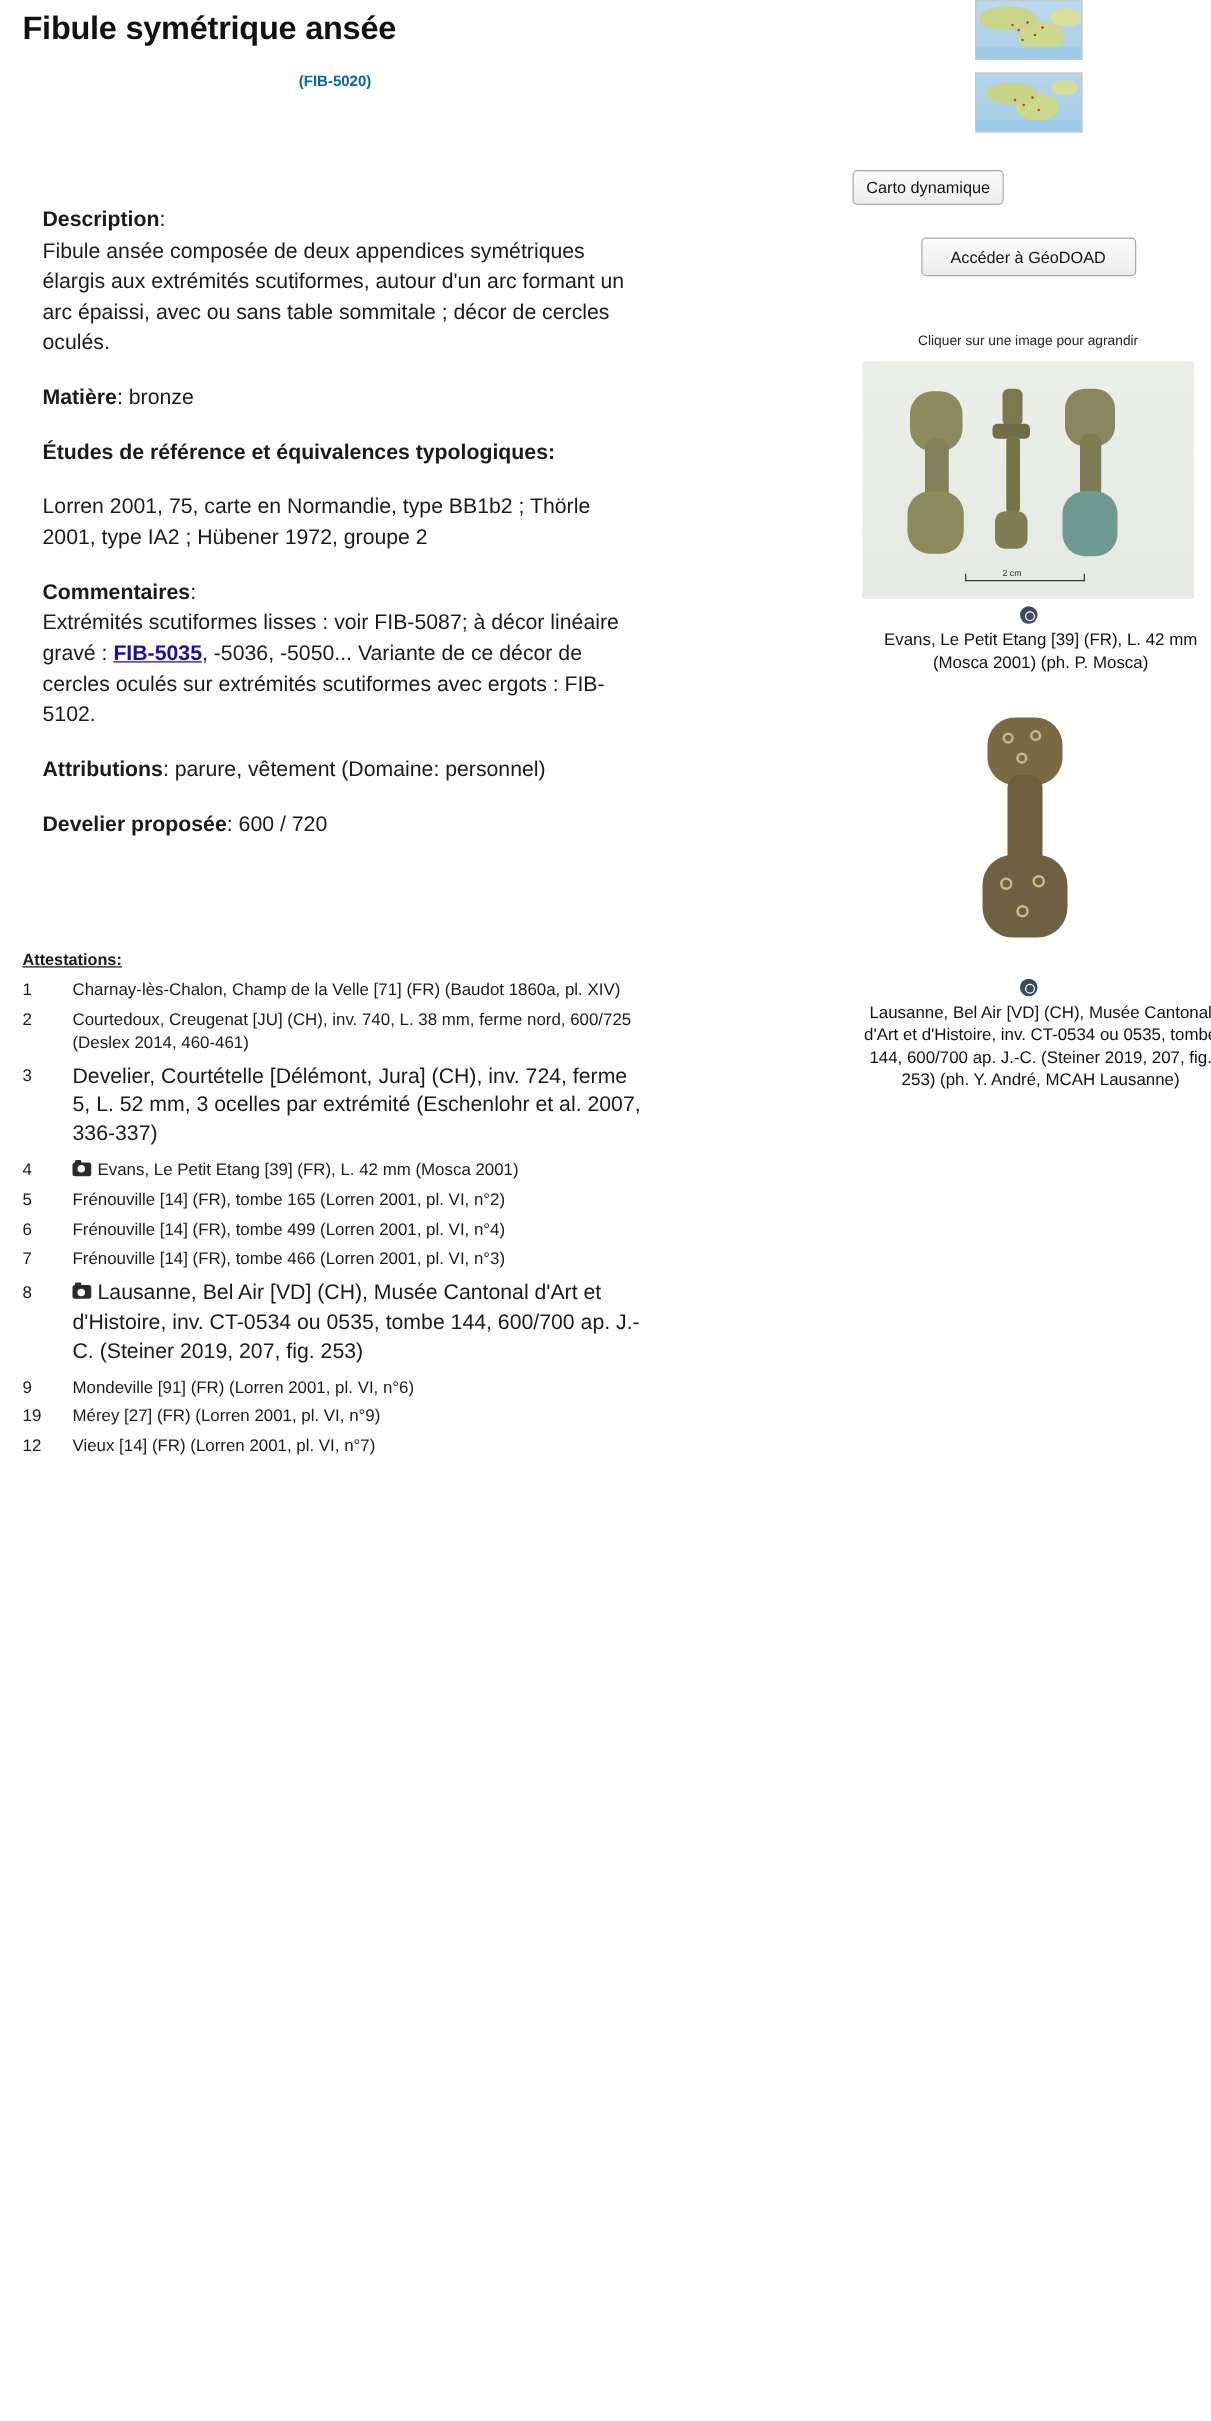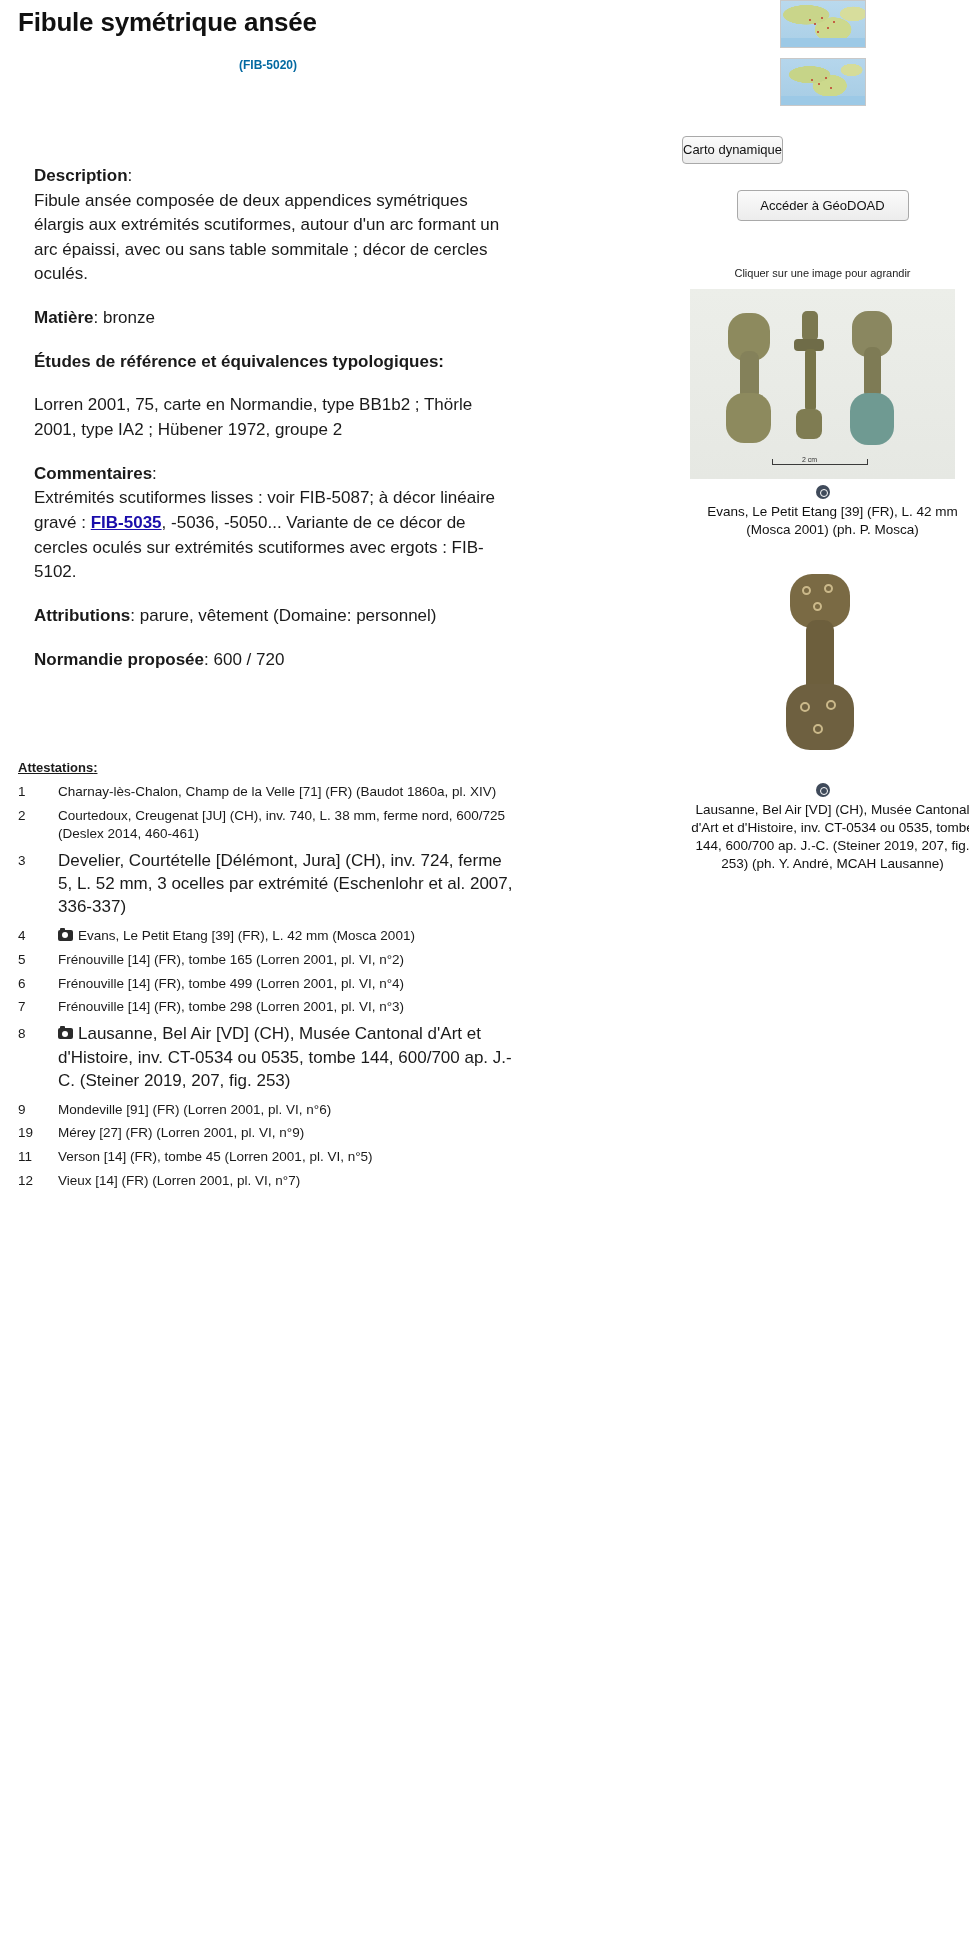--- a/index.html
+++ b/index.html
@@ -191,21 +191,21 @@
     background: #c0392b;
     border-radius: 50%;
   }
 
   .btn {
     display: inline-block;
     font-size: 13px;
     background: linear-gradient(#fbfbfb, #ececec);
     border: 1px solid #a9a9a9;
     border-radius: 4px;
-    padding: 5px 0;
+    padding: 5px 10px;
     color: #111;
     cursor: pointer;
     line-height: 1.2;
   }
   .btn-carto {
     margin-top: 20px;
     margin-left: 6px;
     white-space: nowrap;
   }
   .btn-geo {
@@ -318,39 +318,38 @@
 
       <div class="section">
         <p><span class="lbl">Commentaires</span>:<br><span>Extrémités scutiformes lisses : voir FIB-5087; à décor linéaire gravé : </span><a class="inline-link" href="#">FIB-5035</a><span>, -5036, -5050... Variante de ce décor de cercles oculés sur extrémités scutiformes avec ergots : FIB-5102.</span></p>
       </div>
 
       <div class="section">
         <p><span class="lbl">Attributions</span>: <span>parure, vêtement (Domaine: personnel)</span></p>
       </div>
 
       <div class="section" style="margin-bottom:0;">
-        <p><span class="lbl">Normandie proposée</span>: <span>600 / 720</span></p>
+        <p><span class="lbl">Develier proposée</span>: <span>600 / 720</span></p>
       </div>
 
     </div>
 
     <div style="margin-top:88px;">
       <p class="attest-title"><span>Attestations</span>:</p>
       <ol class="attest" id="attest-list">
           <li class=""><span class="num">1</span><span>Charnay-lès-Chalon, Champ de la Velle [71] (FR) (Baudot 1860a, pl. XIV)</span></li>
           <li class=""><span class="num">2</span><span>Courtedoux, Creugenat [JU] (CH), inv. 740, L. 38 mm, ferme nord, 600/725 (Deslex 2014, 460-461)</span></li>
           <li class="big"><span class="num">3</span><span>Develier, Courtételle [Délémont, Jura] (CH), inv. 724, ferme 5, L. 52 mm, 3 ocelles par extrémité (Eschenlohr et al. 2007, 336-337)</span></li>
           <li class=""><span class="num">4</span><span class="cam-icon"></span><span>Evans, Le Petit Etang [39] (FR), L. 42 mm (Mosca 2001)</span></li>
           <li class=""><span class="num">5</span><span>Frénouville [14] (FR), tombe 165 (Lorren 2001, pl. VI, n°2)</span></li>
           <li class=""><span class="num">6</span><span>Frénouville [14] (FR), tombe 499 (Lorren 2001, pl. VI, n°4)</span></li>
-          <li class=""><span class="num">7</span><span>Frénouville [14] (FR), tombe 298 (Lorren 2001, pl. VI, n°3)</span></li>
+          <li class=""><span class="num">7</span><span>Frénouville [14] (FR), tombe 466 (Lorren 2001, pl. VI, n°3)</span></li>
           <li class="big"><span class="num">8</span><span class="cam-icon"></span><span>Lausanne, Bel Air [VD] (CH), Musée Cantonal d'Art et d'Histoire, inv. CT-0534 ou 0535, tombe 144, 600/700 ap. J.-C. (Steiner 2019, 207, fig. 253)</span></li>
           <li class=""><span class="num">9</span><span>Mondeville [91] (FR) (Lorren 2001, pl. VI, n°6)</span></li>
           <li class=""><span class="num">19</span><span>Mérey [27] (FR) (Lorren 2001, pl. VI, n°9)</span></li>
-          <li class=""><span class="num">11</span><span>Verson [14] (FR), tombe 45 (Lorren 2001, pl. VI, n°5)</span></li>
           <li class=""><span class="num">12</span><span>Vieux [14] (FR) (Lorren 2001, pl. VI, n°7)</span></li>
         </ol>
     </div>
 
   </div>
 
   <div class="right-col">
 
     <div class="map-thumb">
       <div class="land"></div>

